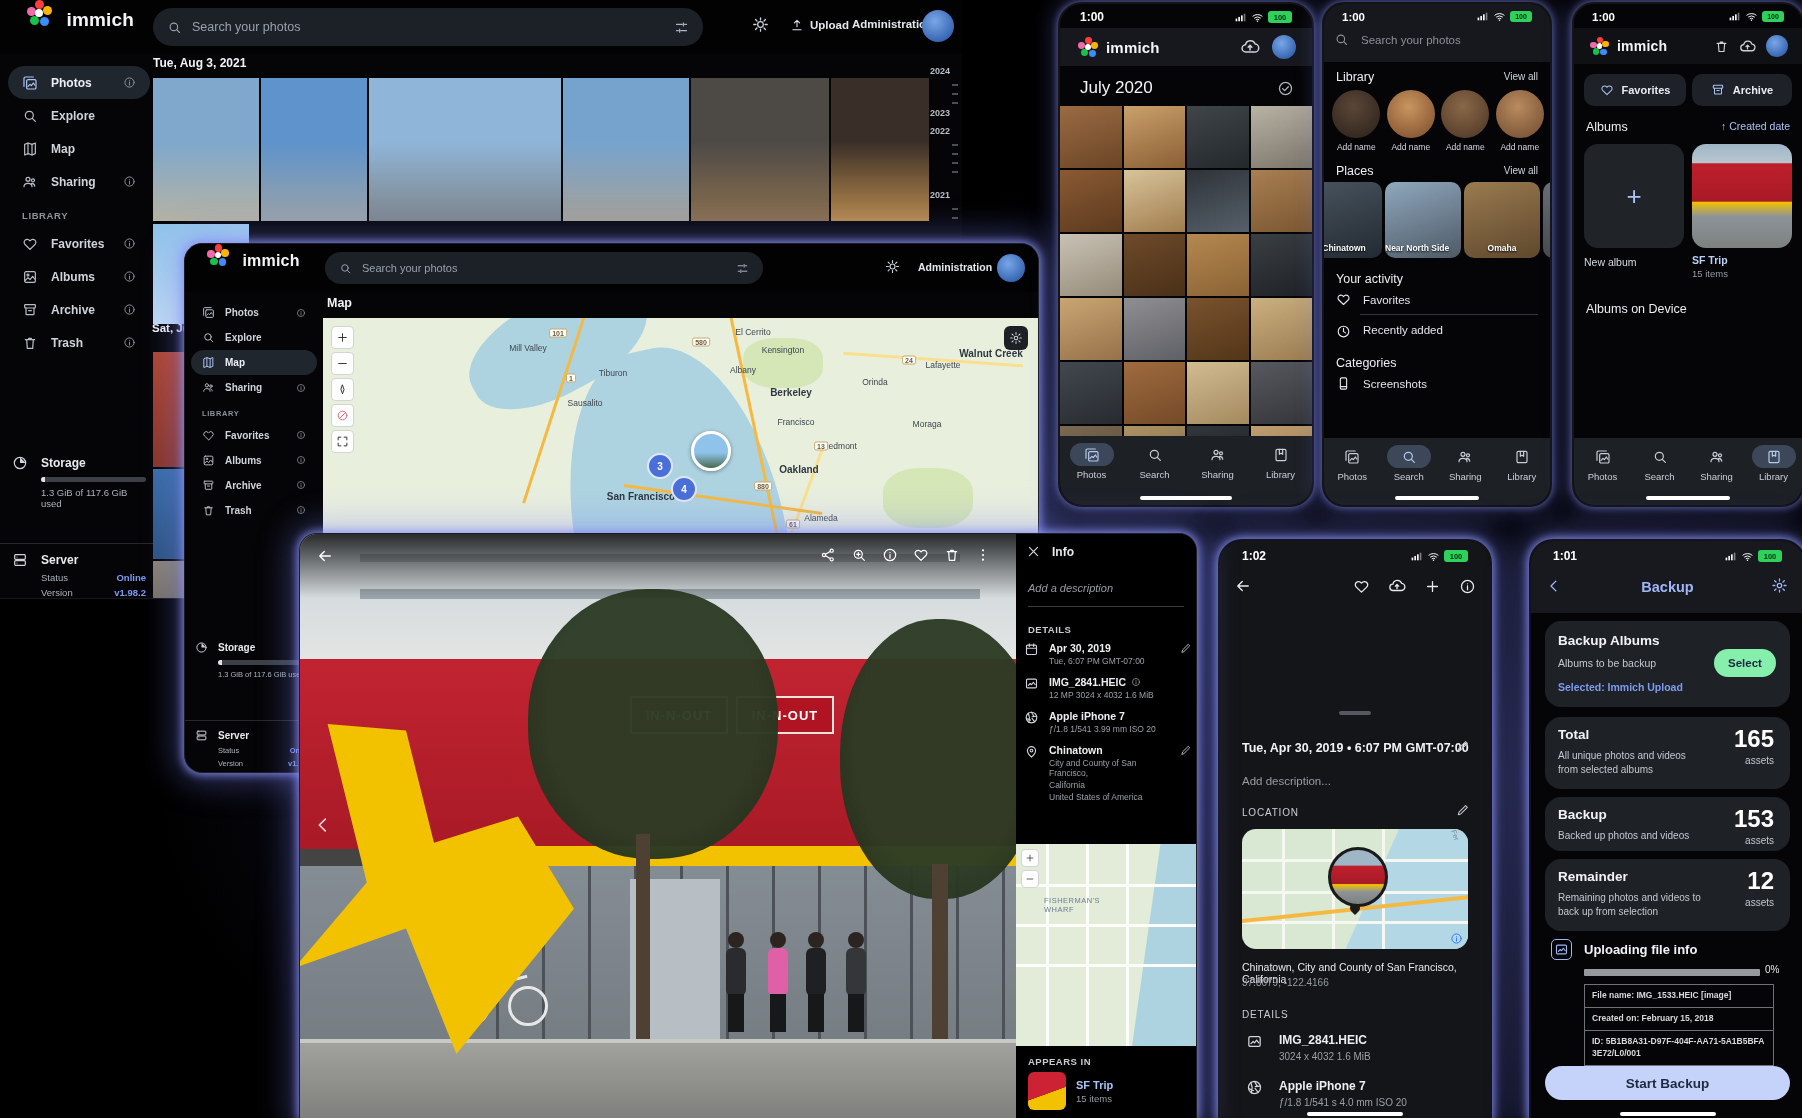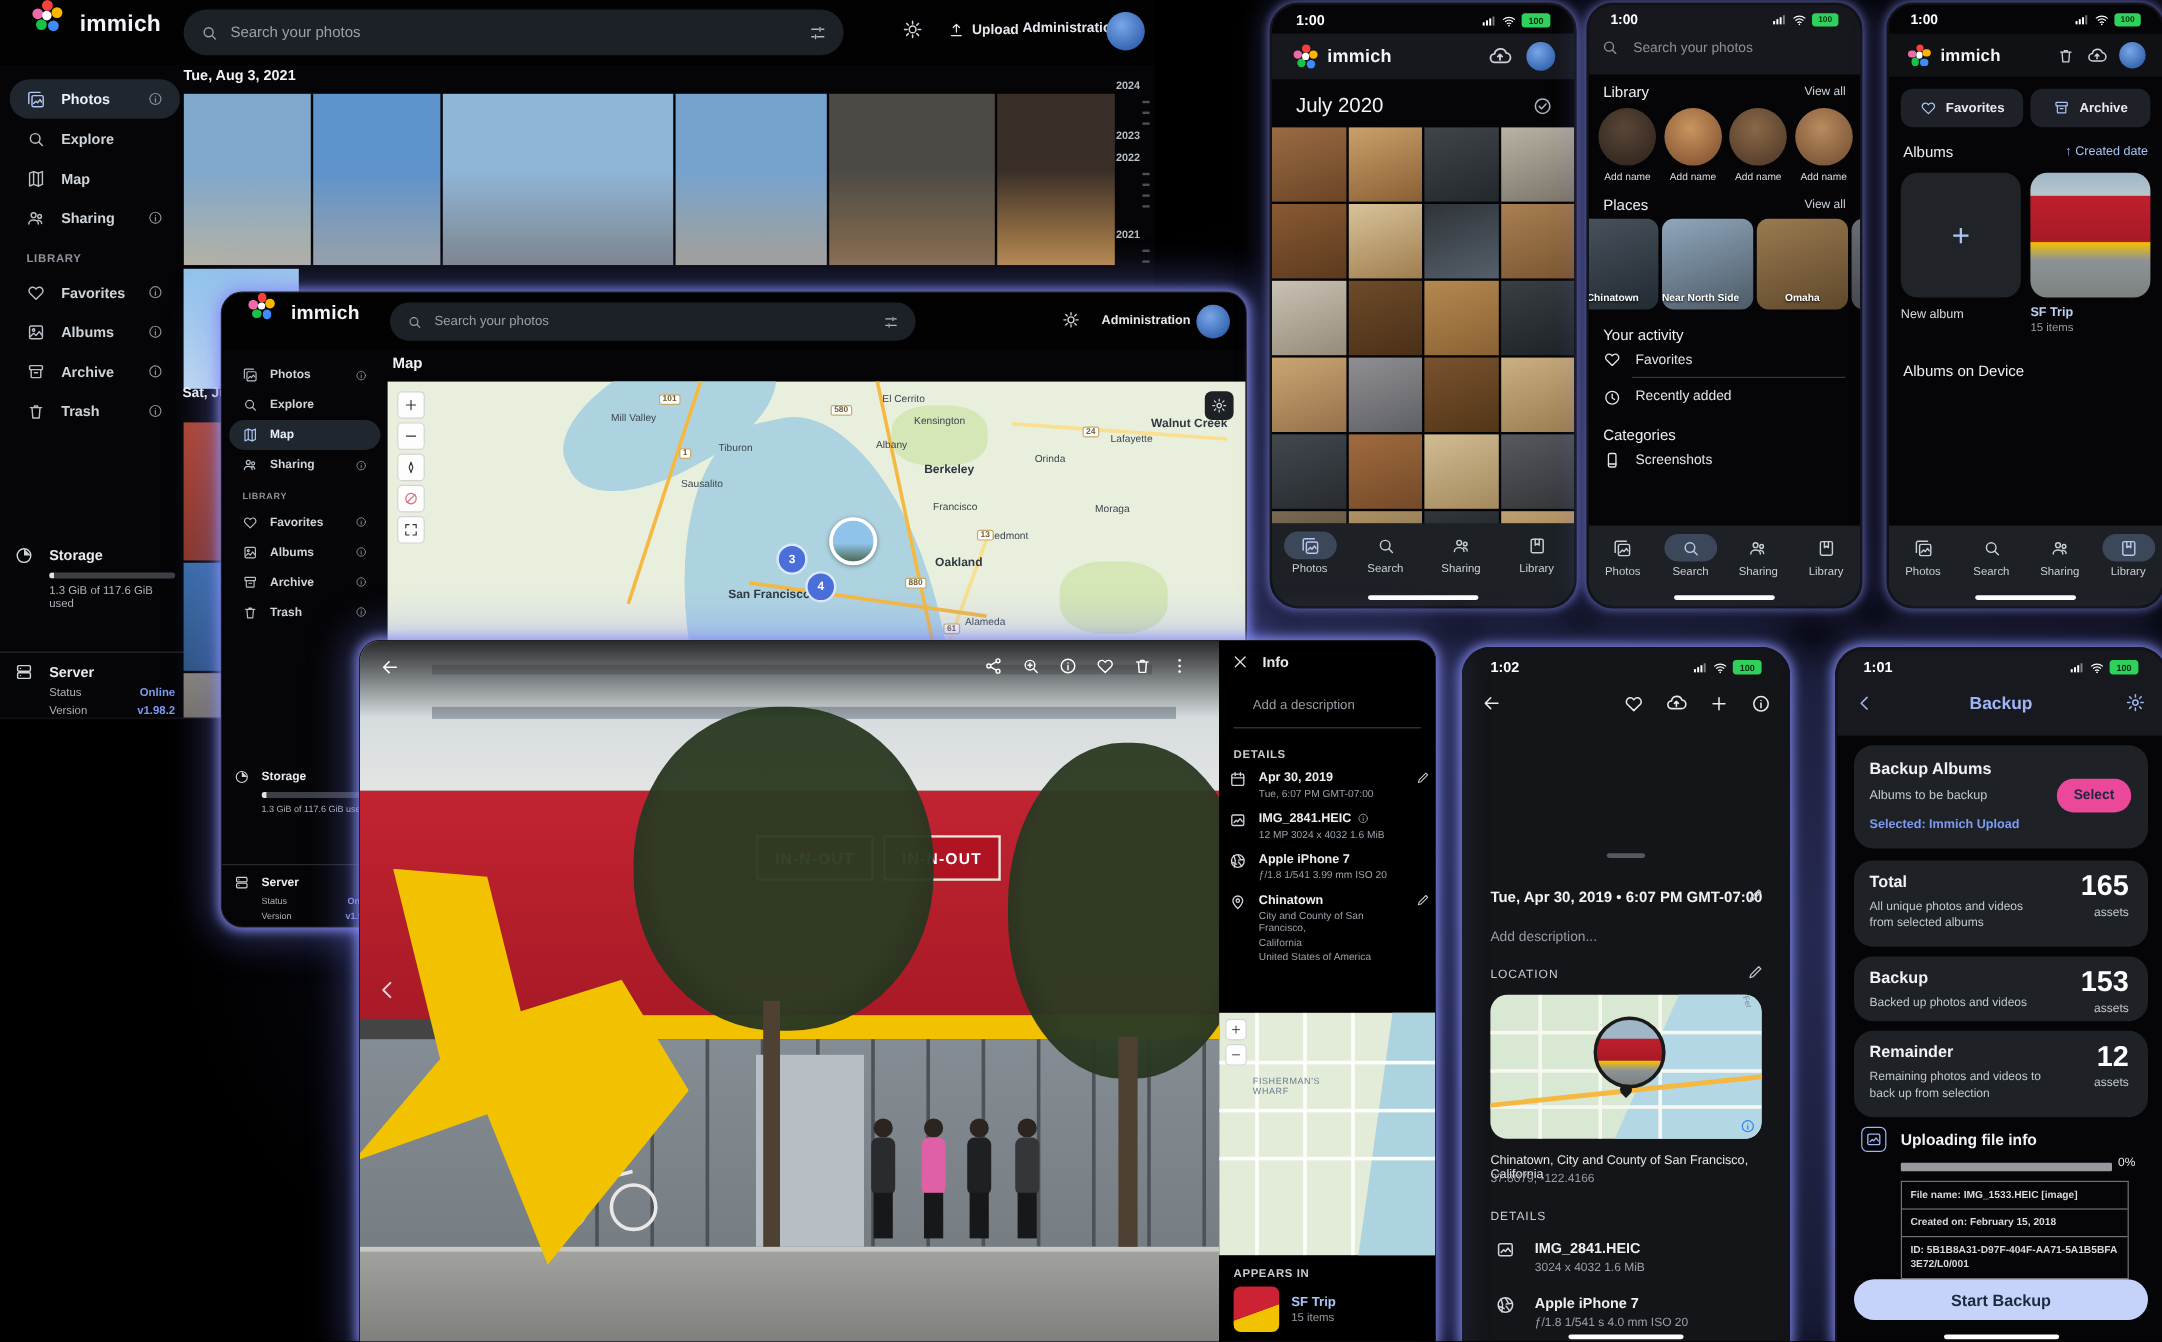--- a/index.html
+++ b/index.html
@@ -629,21 +629,21 @@
         </svg>
       </span>
 
     <div class="abs" style="left:716px;top:0;width:180px;height:585px;background:#000;">
       <span id="vclose" class="abs ic" style="left:10px;top:10px;color:#d9dce1;">
           <svg viewBox="0 0 24 24" width="15" height="15" fill="none" stroke="currentColor" stroke-width="1.8" stroke-linecap="round" stroke-linejoin="round">
             <path d="M5.5 5.5l13 13M18.5 5.5l-13 13"></path>
           </svg>
         </span>
       <span class="abs" style="left:36px;top:11px;font-size:12px;font-weight:bold;">Info</span>
-      <span class="abs muted" style="left:28px;top:48px;font-size:11px;">Add a description</span>
+      <span class="abs muted" style="left:12px;top:48px;font-size:11px;font-style:italic;">Add a description</span>
       <div class="abs" style="left:12px;top:72px;width:156px;border-top:1px solid #3a3d42;"></div>
       <span class="abs" style="left:12px;top:90px;font-size:9.5px;font-weight:bold;letter-spacing:.5px;color:#c9cdd3;">DETAILS</span>
       <div id="vdetails" class="abs" style="left:8px;top:108px;width:168px;">
           <div style="display: flex; gap: 10px; align-items: flex-start; margin-bottom: 10px; position: relative;">
             <span class="ic" style="color: rgb(207, 211, 218);">
               <svg viewBox="0 0 24 24" width="15" height="15" fill="none" stroke="currentColor" stroke-width="1.8" stroke-linecap="round" stroke-linejoin="round">
                 <rect x="4" y="5" width="16" height="15" rx="2"></rect>
                 <path d="M4 10h16M8.5 3v4M15.5 3v4"></path>
               </svg>
             </span>
@@ -1286,21 +1286,21 @@
         <svg viewBox="0 0 24 24" width="17" height="17" fill="none" stroke="currentColor" stroke-width="1.8" stroke-linecap="round" stroke-linejoin="round">
           <circle cx="12" cy="12" r="3.1"></circle>
           <path d="M12 2.8v2.7M12 18.5v2.7M2.8 12h2.7M18.5 12h2.7M5.2 5.2l1.9 1.9M16.9 16.9l1.9 1.9M18.8 5.2l-1.9 1.9M7.1 16.9l-1.9 1.9"></path>
         </svg>
       </span>
 
     <div class="card abs" style="left:14px;top:80px;width:245px;height:86px;">
       <span class="abs" style="left:13px;top:12px;font-size:13.5px;font-weight:bold;color:#f0f2f5;">Backup Albums</span>
       <span class="abs" style="left:13px;top:36px;font-size:10.5px;color:#c3c8cf;">Albums to be backup</span>
       <span class="abs" style="left:13px;top:60px;font-size:10.5px;font-weight:bold;color:#7d9bf0;">Selected: Immich Upload</span>
-      <span class="abs" style="right:14px;top:28px;width:62px;height:28px;border-radius:15px;background:#ec4899;color:#1c2742;font-size:11.5px;font-weight:bold;display:flex;align-items:center;justify-content:center;">Select</span>
+      <span class="abs" style="right:14px;top:28px;width:62px;height:28px;border-radius:15px;background:#86efac;color:#1c2742;font-size:11.5px;font-weight:bold;display:flex;align-items:center;justify-content:center;">Select</span>
     </div>
 
     <div id="p5stats"></div>
 
     <div class="abs" style="left:20px;top:398px;display:flex;gap:12px;align-items:center;">
       <span id="p5imgic" class="ic" style="color:#9fb5f5;border:1.5px solid #9fb5f5;border-radius:5px;padding:2px;">
           <svg viewBox="0 0 24 24" width="15" height="15" fill="none" stroke="currentColor" stroke-width="1.8" stroke-linecap="round" stroke-linejoin="round">
             <rect x="4" y="5" width="16" height="14" rx="2"></rect>
             <path d="M7 15l3-3 2 2 3-4 3 4"></path>
           </svg>

